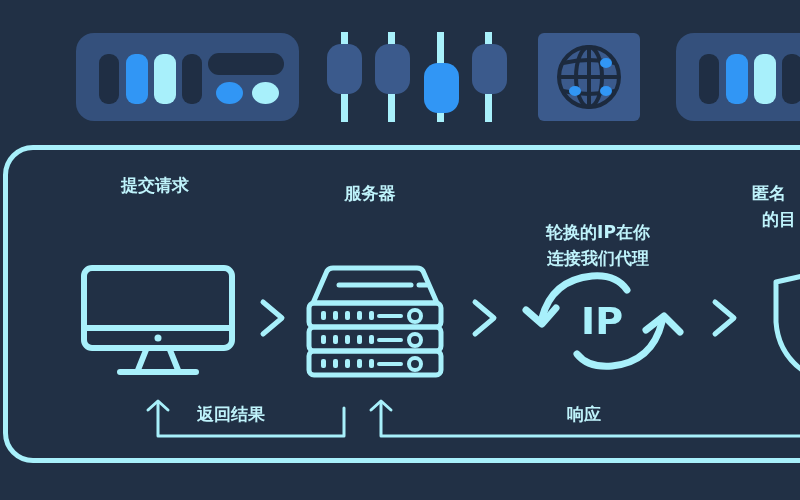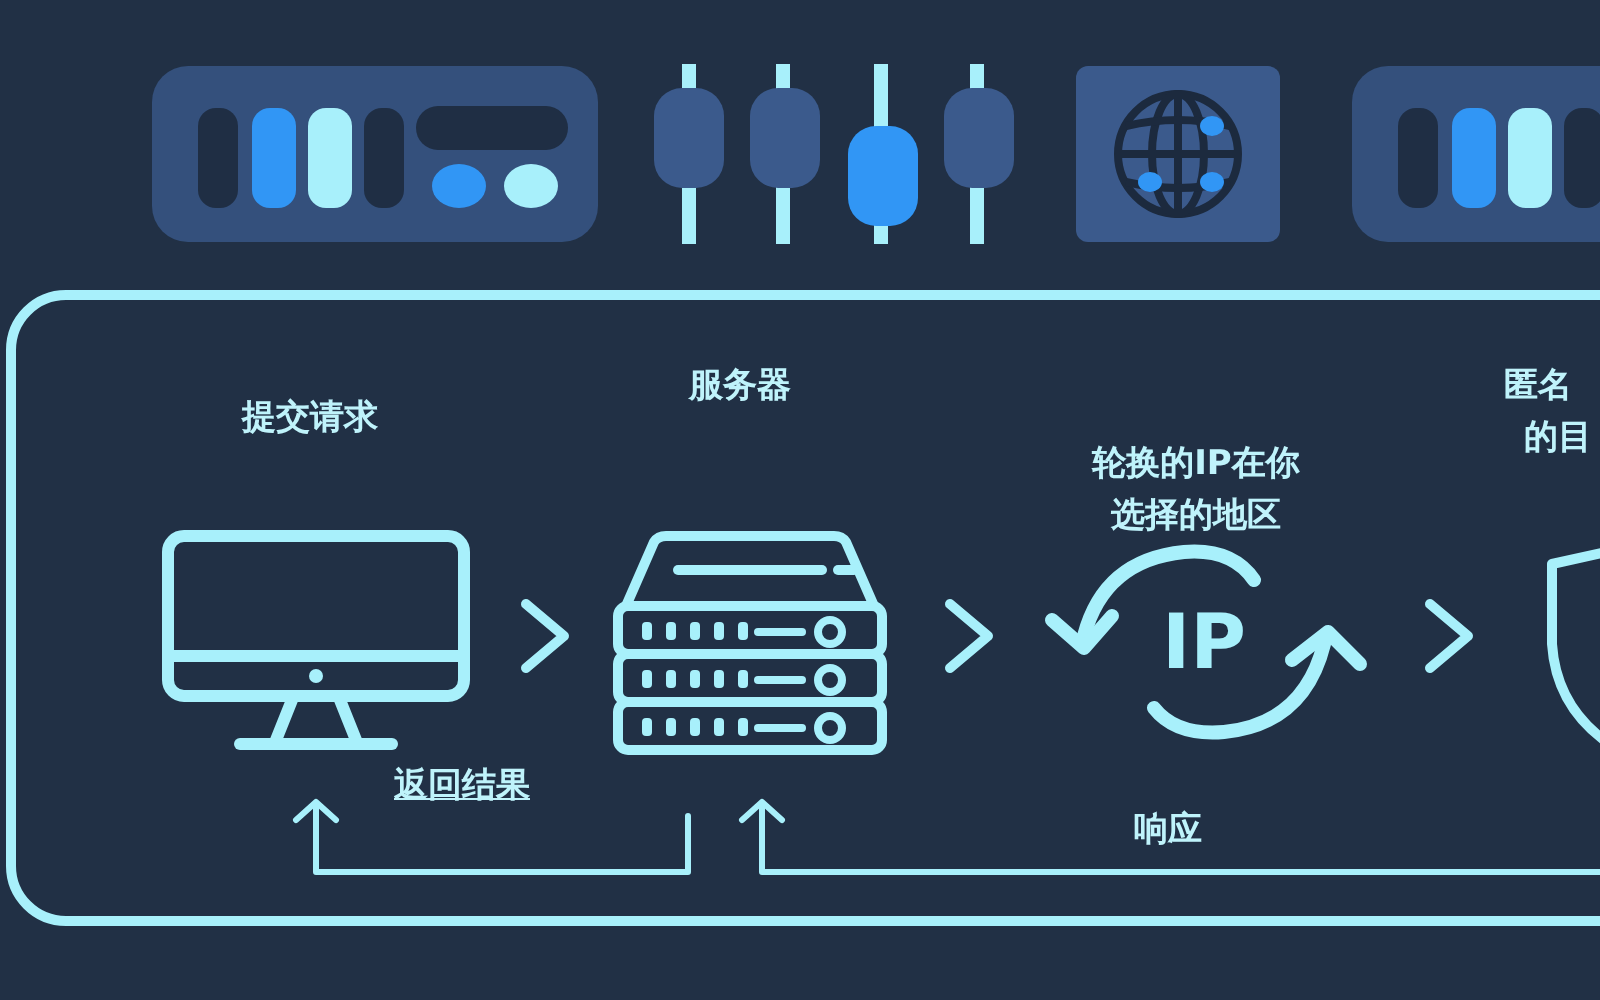--- a/index.html
+++ b/index.html
@@ -54,29 +54,29 @@
 
 <div class="panel" style="left:676px;top:33px;width:223px;height:88px;">
   <div class="bar" style="left:23px;top:21px;width:20px;height:50px;background:#1f2e44;"></div>
   <div class="bar" style="left:50px;top:21px;width:22px;height:50px;background:#3196f5;"></div>
   <div class="bar" style="left:78px;top:21px;width:22px;height:50px;background:#a8f0fb;"></div>
   <div class="bar" style="left:106px;top:21px;width:20px;height:50px;background:#1f2e44;"></div>
 </div>
 
 <div class="frame"></div>
 
-<div class="label" style="left:95px;top:196px;width:120px;">
+<div class="label" style="left:95px;top:172px;width:120px;">
   <div>提交请求</div>
 </div>
 <div class="label" style="left:290px;top:180px;width:160px;">
   <div>服务器</div>
 </div>
 <div class="label" style="left:518px;top:180px;width:160px;margin-top:39px;">
   <div>轮换的IP在你</div>
-  <div>选择的地区</div>
+  <div>连接我们代理</div>
 </div>
 <div class="label" style="left:752px;top:180px;width:60px;text-align:left;">
   <div>匿名</div>
   <div style="padding-left:10px;">的目</div>
 </div>
 
 <svg width="160" height="120" viewBox="0 0 160 120" style="left:78px;top:262px;">
   <g fill="none" stroke="#a8f0fb" stroke-width="6" stroke-linecap="round" stroke-linejoin="round">
     <rect x="6" y="6" width="148" height="80" rx="8"></rect>
     <line x1="6" y1="66" x2="154" y2="66"></line>
@@ -145,21 +145,21 @@
 <svg width="60" height="110" viewBox="0 0 60 110" style="left:772px;top:272px;">
   <path d="M4 10 L40 2 L60 6 M4 10 L4 50 Q6 80 30 98" fill="none" stroke="#a8f0fb" stroke-width="5" stroke-linecap="round" stroke-linejoin="round"></path>
 </svg>
 
 <svg width="220" height="50" viewBox="0 0 220 50" style="left:140px;top:398px;">
   <g fill="none" stroke="#a8f0fb" stroke-width="3" stroke-linecap="round" stroke-linejoin="round">
     <polyline points="8,12 18,3 28,12"></polyline>
     <polyline points="18,4 18,38 204,38 204,10"></polyline>
   </g>
 </svg>
-<div class="sm-label" style="left:197px;top:381px;text-decoration:underline;">返回结果</div>
+<div class="sm-label" style="left:197px;top:403px;">返回结果</div>
 
 <svg width="440" height="50" viewBox="0 0 440 50" style="left:365px;top:398px;">
   <g fill="none" stroke="#a8f0fb" stroke-width="3" stroke-linecap="round" stroke-linejoin="round">
     <polyline points="6,12 16,3 26,12"></polyline>
     <polyline points="16,4 16,38 440,38"></polyline>
   </g>
 </svg>
 <div class="sm-label" style="left:567px;top:403px;">响应</div>
 
 </body></html>

